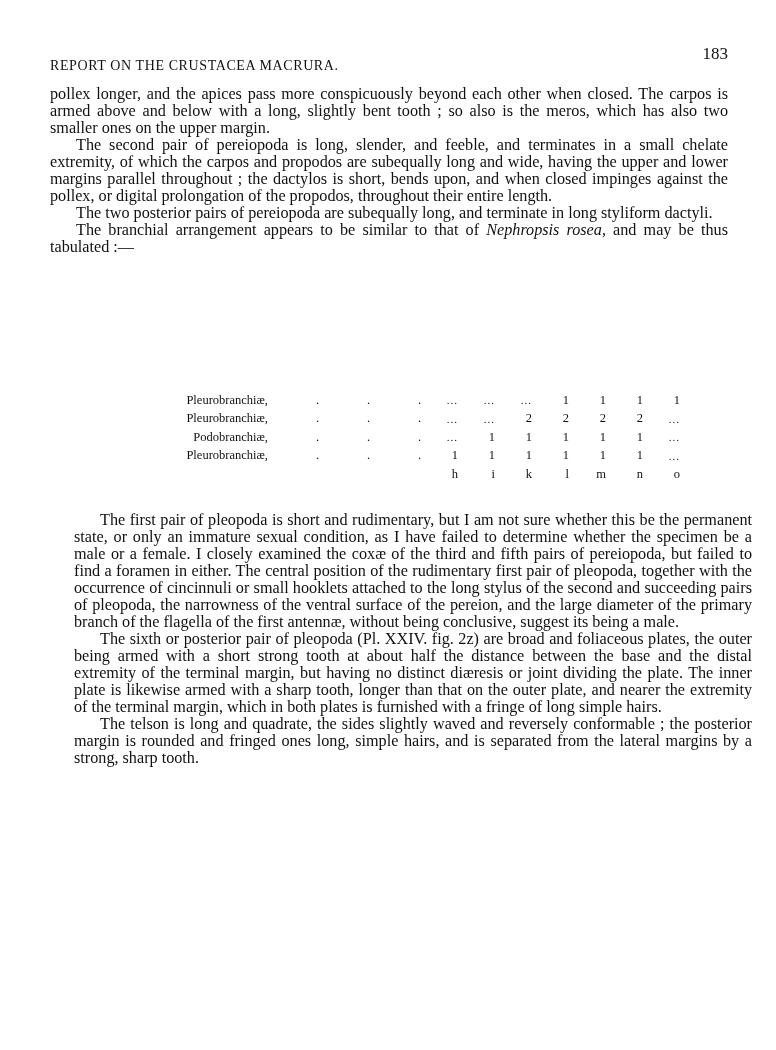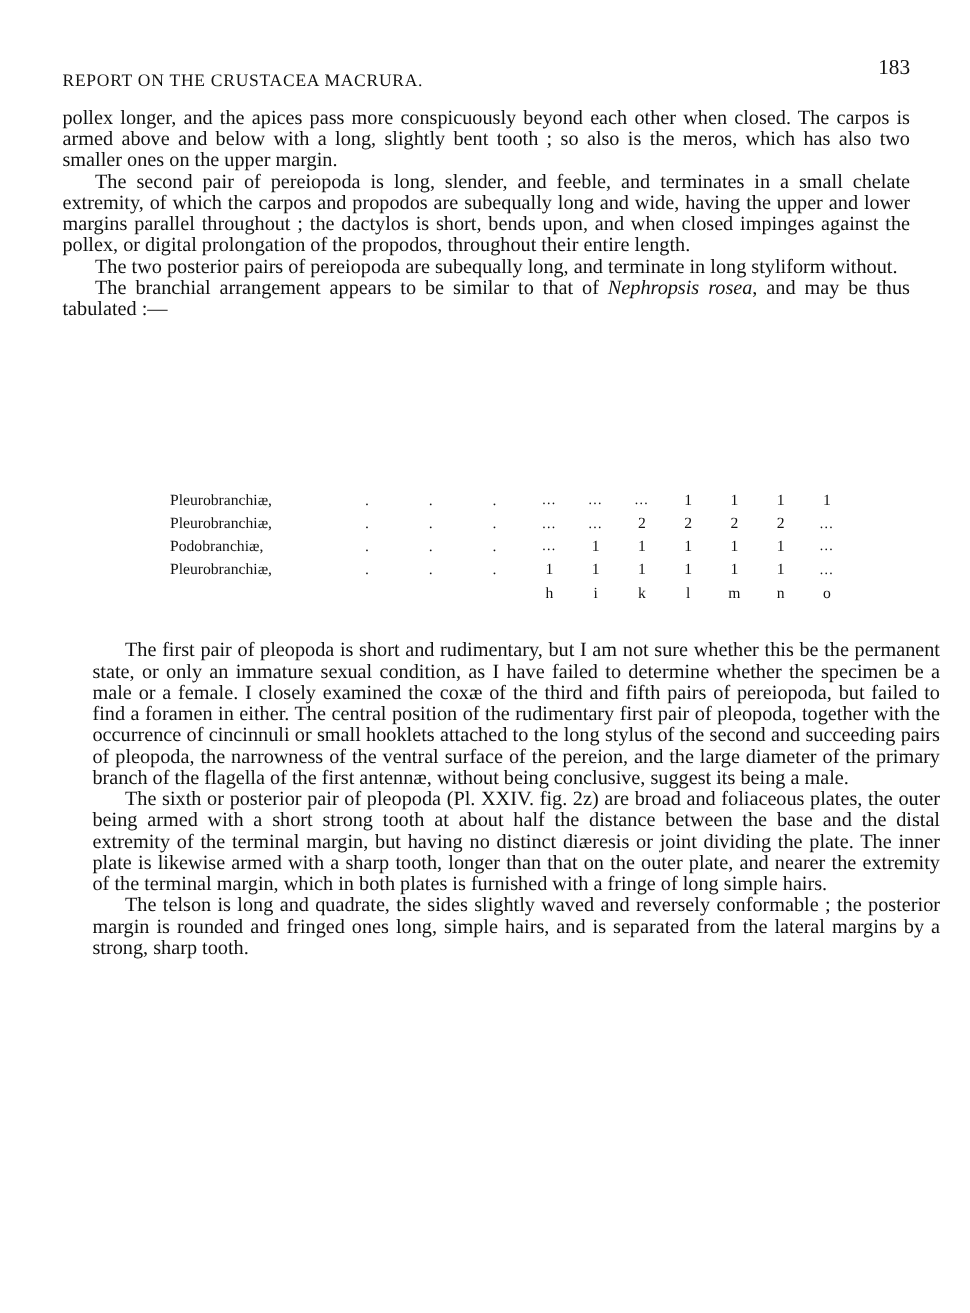--- a/index.html
+++ b/index.html
@@ -62,20 +62,21 @@
       left: 136px;
       font-size: 12.5px;
     }
     table.branchiae {
       border-collapse: collapse;
     }
     table.branchiae td {
       padding: 0;
       height: 18.5px;
       vertical-align: middle;
+      text-align: right;
     }
     td.label {
       width: 132px;
       white-space: nowrap;
     }
     td.leader {
       width: 51px;
       text-align: center;
     }
     td.val {
@@ -89,21 +90,21 @@
 <body>
 
 <div class="running-head">
   <div class="running-title">Report on the Crustacea Macrura.</div>
   <div class="page-number">183</div>
 </div>
 
 <div class="body-text" id="block-1">
   <p class="cont">pollex longer, and the apices pass more conspicuously beyond each other when closed. The carpos is armed above and below with a long, slightly bent tooth ; so also is the meros, which has also two smaller ones on the upper margin.</p>
   <p>The second pair of pereiopoda is long, slender, and feeble, and terminates in a small chelate extremity, of which the carpos and propodos are subequally long and wide, having the upper and lower margins parallel throughout ; the dactylos is short, bends upon, and when closed impinges against the pollex, or digital prolongation of the propodos, throughout their entire length.</p>
-  <p>The two posterior pairs of pereiopoda are subequally long, and terminate in long styliform without.</p>
+  <p>The two posterior pairs of pereiopoda are subequally long, and terminate in long styliform dactyli.</p>
   <p><span>The branchial arrangement appears to be similar to that of </span><em>Nephropsis rosea</em><span>, and may be thus tabulated :—</span></p>
 </div>
 
 <div class="table-wrap">
   <table class="branchiae">
     <tbody>
       <tr>
         <td class="label">Pleurobranchiæ,</td>
         <td class="leader">.</td>
         <td class="leader">.</td>

